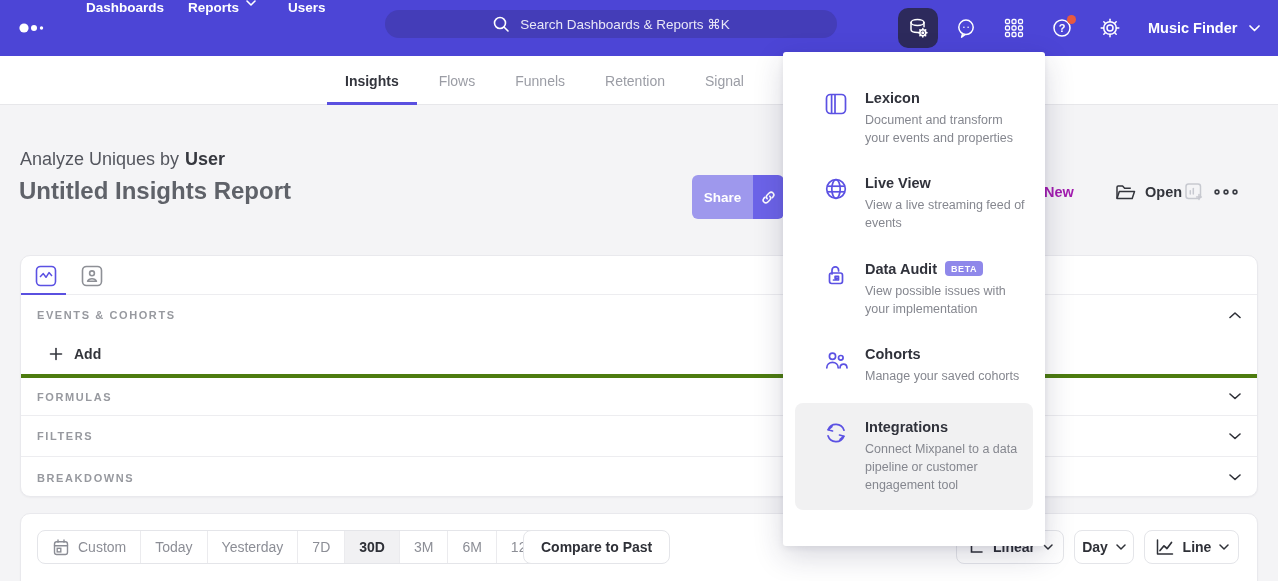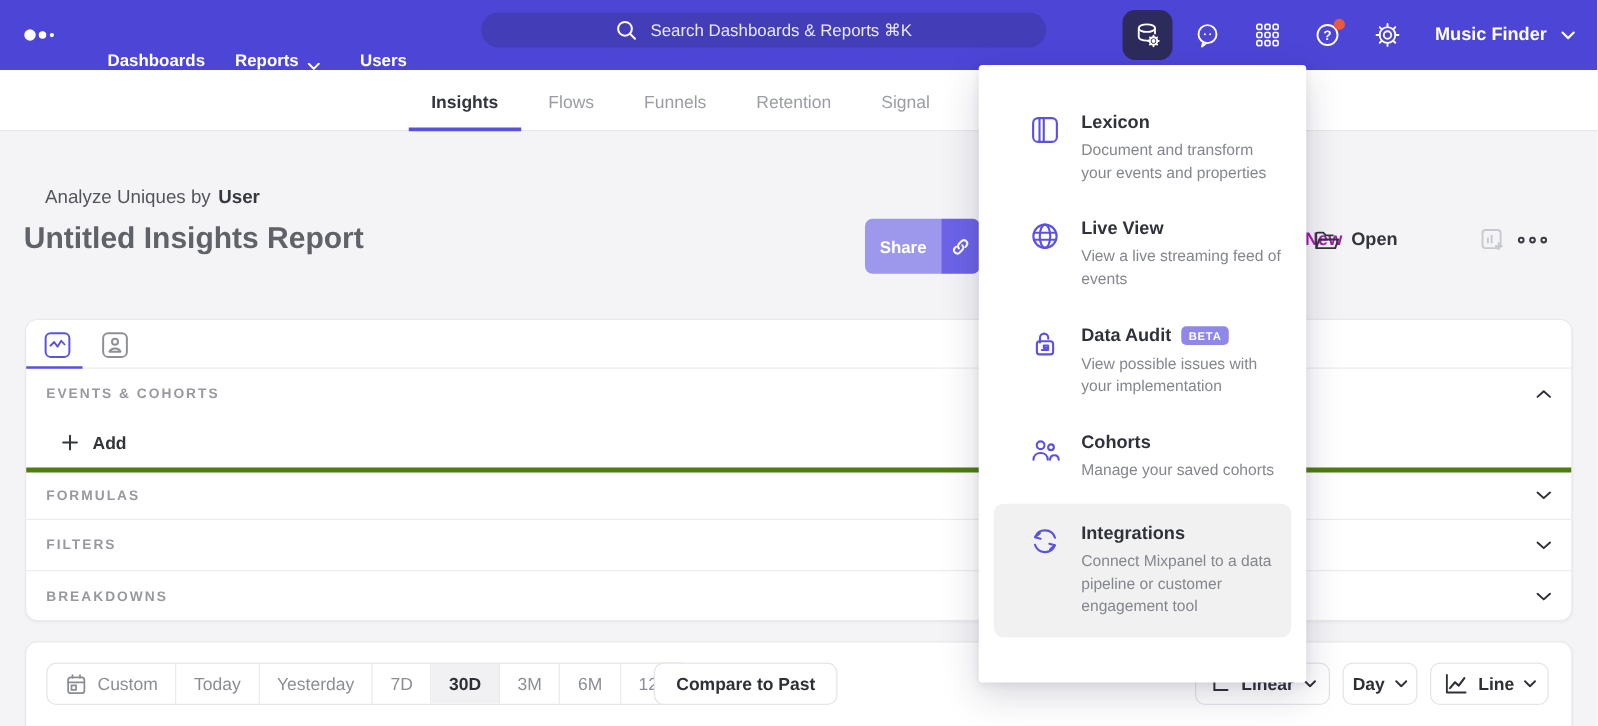--- a/index.html
+++ b/index.html
@@ -2,21 +2,21 @@
 <html><head>
 <meta charset="utf-8">
 <style>
   * { margin:0; padding:0; box-sizing:border-box; }
   body { font-family:"Liberation Sans", sans-serif; }
   .screen { position:relative; width:1278px; height:581px; overflow:hidden; background:#f4f4f6; }
 
   
   .topnav { position:absolute; left:0; top:0; width:1278px; height:56px; background:#4c45d6; z-index:10; }
   .logo { position:absolute; left:18px; top:21px; }
-  .nav-link { position:absolute; top:0; height:56px; display:flex; align-items:flex-end; gap:7px;
+  .nav-link { position:absolute; top:0; height:56px; display:flex; align-items:flex-start; gap:7px;
               color:#fff; font-size:13.5px; font-weight:700; cursor:pointer; }
   .nav-dashboards { left:86px; } .nav-reports { left:188px; } .nav-users { left:288px; }
   .searchbar { position:absolute; left:385px; top:10px; width:452px; height:28px; border-radius:18px;
                background:#443db8; display:flex; align-items:center; justify-content:center; gap:10px; }
   .searchbar span { color:rgba(255,255,255,0.88); font-size:13.5px; font-weight:400; }
   .navicon { position:absolute; top:8px; width:40px; height:40px; border-radius:10px;
              display:flex; align-items:center; justify-content:center; cursor:pointer; }
   .navicon.active { background:#2d2a5c; }
   .ni-db { left:898px; } .ni-bubble { left:946px; } .ni-grid { left:994px; }
   .ni-help { left:1042px; } .ni-gear { left:1090px; }
@@ -27,32 +27,32 @@
   
   .tabbar { position:absolute; left:0; top:56px; width:1278px; height:49px; background:#fff;
             border-bottom:1px solid #e7e7ea; }
   .tabs { position:absolute; left:327px; top:0; height:49px; display:flex; gap:4px; }
   .tab { position:relative; height:49px; padding:0 18px; display:flex; align-items:center;
          font-size:14px; color:#9b9da5; cursor:pointer; }
   .tab.active { color:#33353d; font-weight:700; }
   .tab.active::after { content:""; position:absolute; left:0; right:0; bottom:0; height:3px; background:#5a50e0; }
 
   
-  .subtitle { position:absolute; left:36px; top:149px; font-size:15px; color:#54565e;text-align:center; }
+  .subtitle { position:absolute; left:20px; top:149px; font-size:18px; color:#54565e;text-align:center; }
   .subtitle b { color:#36383f; font-weight:700; margin-left:6px; }
   .page-title { position:absolute; left:19px; top:177px; font-size:24px; font-weight:700; color:#5f6269; }
   .share-group { position:absolute; left:692px; top:175px; height:44px; display:flex; }
   .share-btn { width:61px; background:#9e98ed; color:#fff; font-size:13.5px; font-weight:700;
                border:none; border-radius:6px 0 0 6px; cursor:pointer; }
   .share-link-btn { width:31px; background:#6c63e8; border:none; border-radius:0 6px 6px 0; cursor:pointer;
                     display:flex; align-items:center; justify-content:center; }
   .hdr-action { position:absolute; top:176px; height:31px; display:flex; align-items:center; gap:9px;
                 font-size:14.5px; cursor:pointer; }
   .act-new  { left:1044px; color:#a21caf; font-weight:700;text-align:right; }
-  .act-open { left:1050px; color:#33353c; font-weight:700; }
+  .act-open { left:1114px; color:#33353c; font-weight:700; }
   .act-addboard { left:1183px; } .act-kebab { left:1213px; }
 
   
   .card { position:absolute; background:#fff; border:1px solid #e9e9ed; border-radius:10px;
           box-shadow:0 1px 2px rgba(30,30,60,0.04); }
   .builder { left:20px; top:255px; width:1238px; height:242px; }
   .icon-tabs { position:absolute; left:0; top:0; width:100%; height:39px; border-bottom:1px solid #ededf0; }
   .icon-tab { position:absolute; top:7px; width:26px; height:26px; display:flex; align-items:center;
               justify-content:center; cursor:pointer; }
   .icon-tab.t1 { left:12px; } .icon-tab.t2 { left:58px; }

